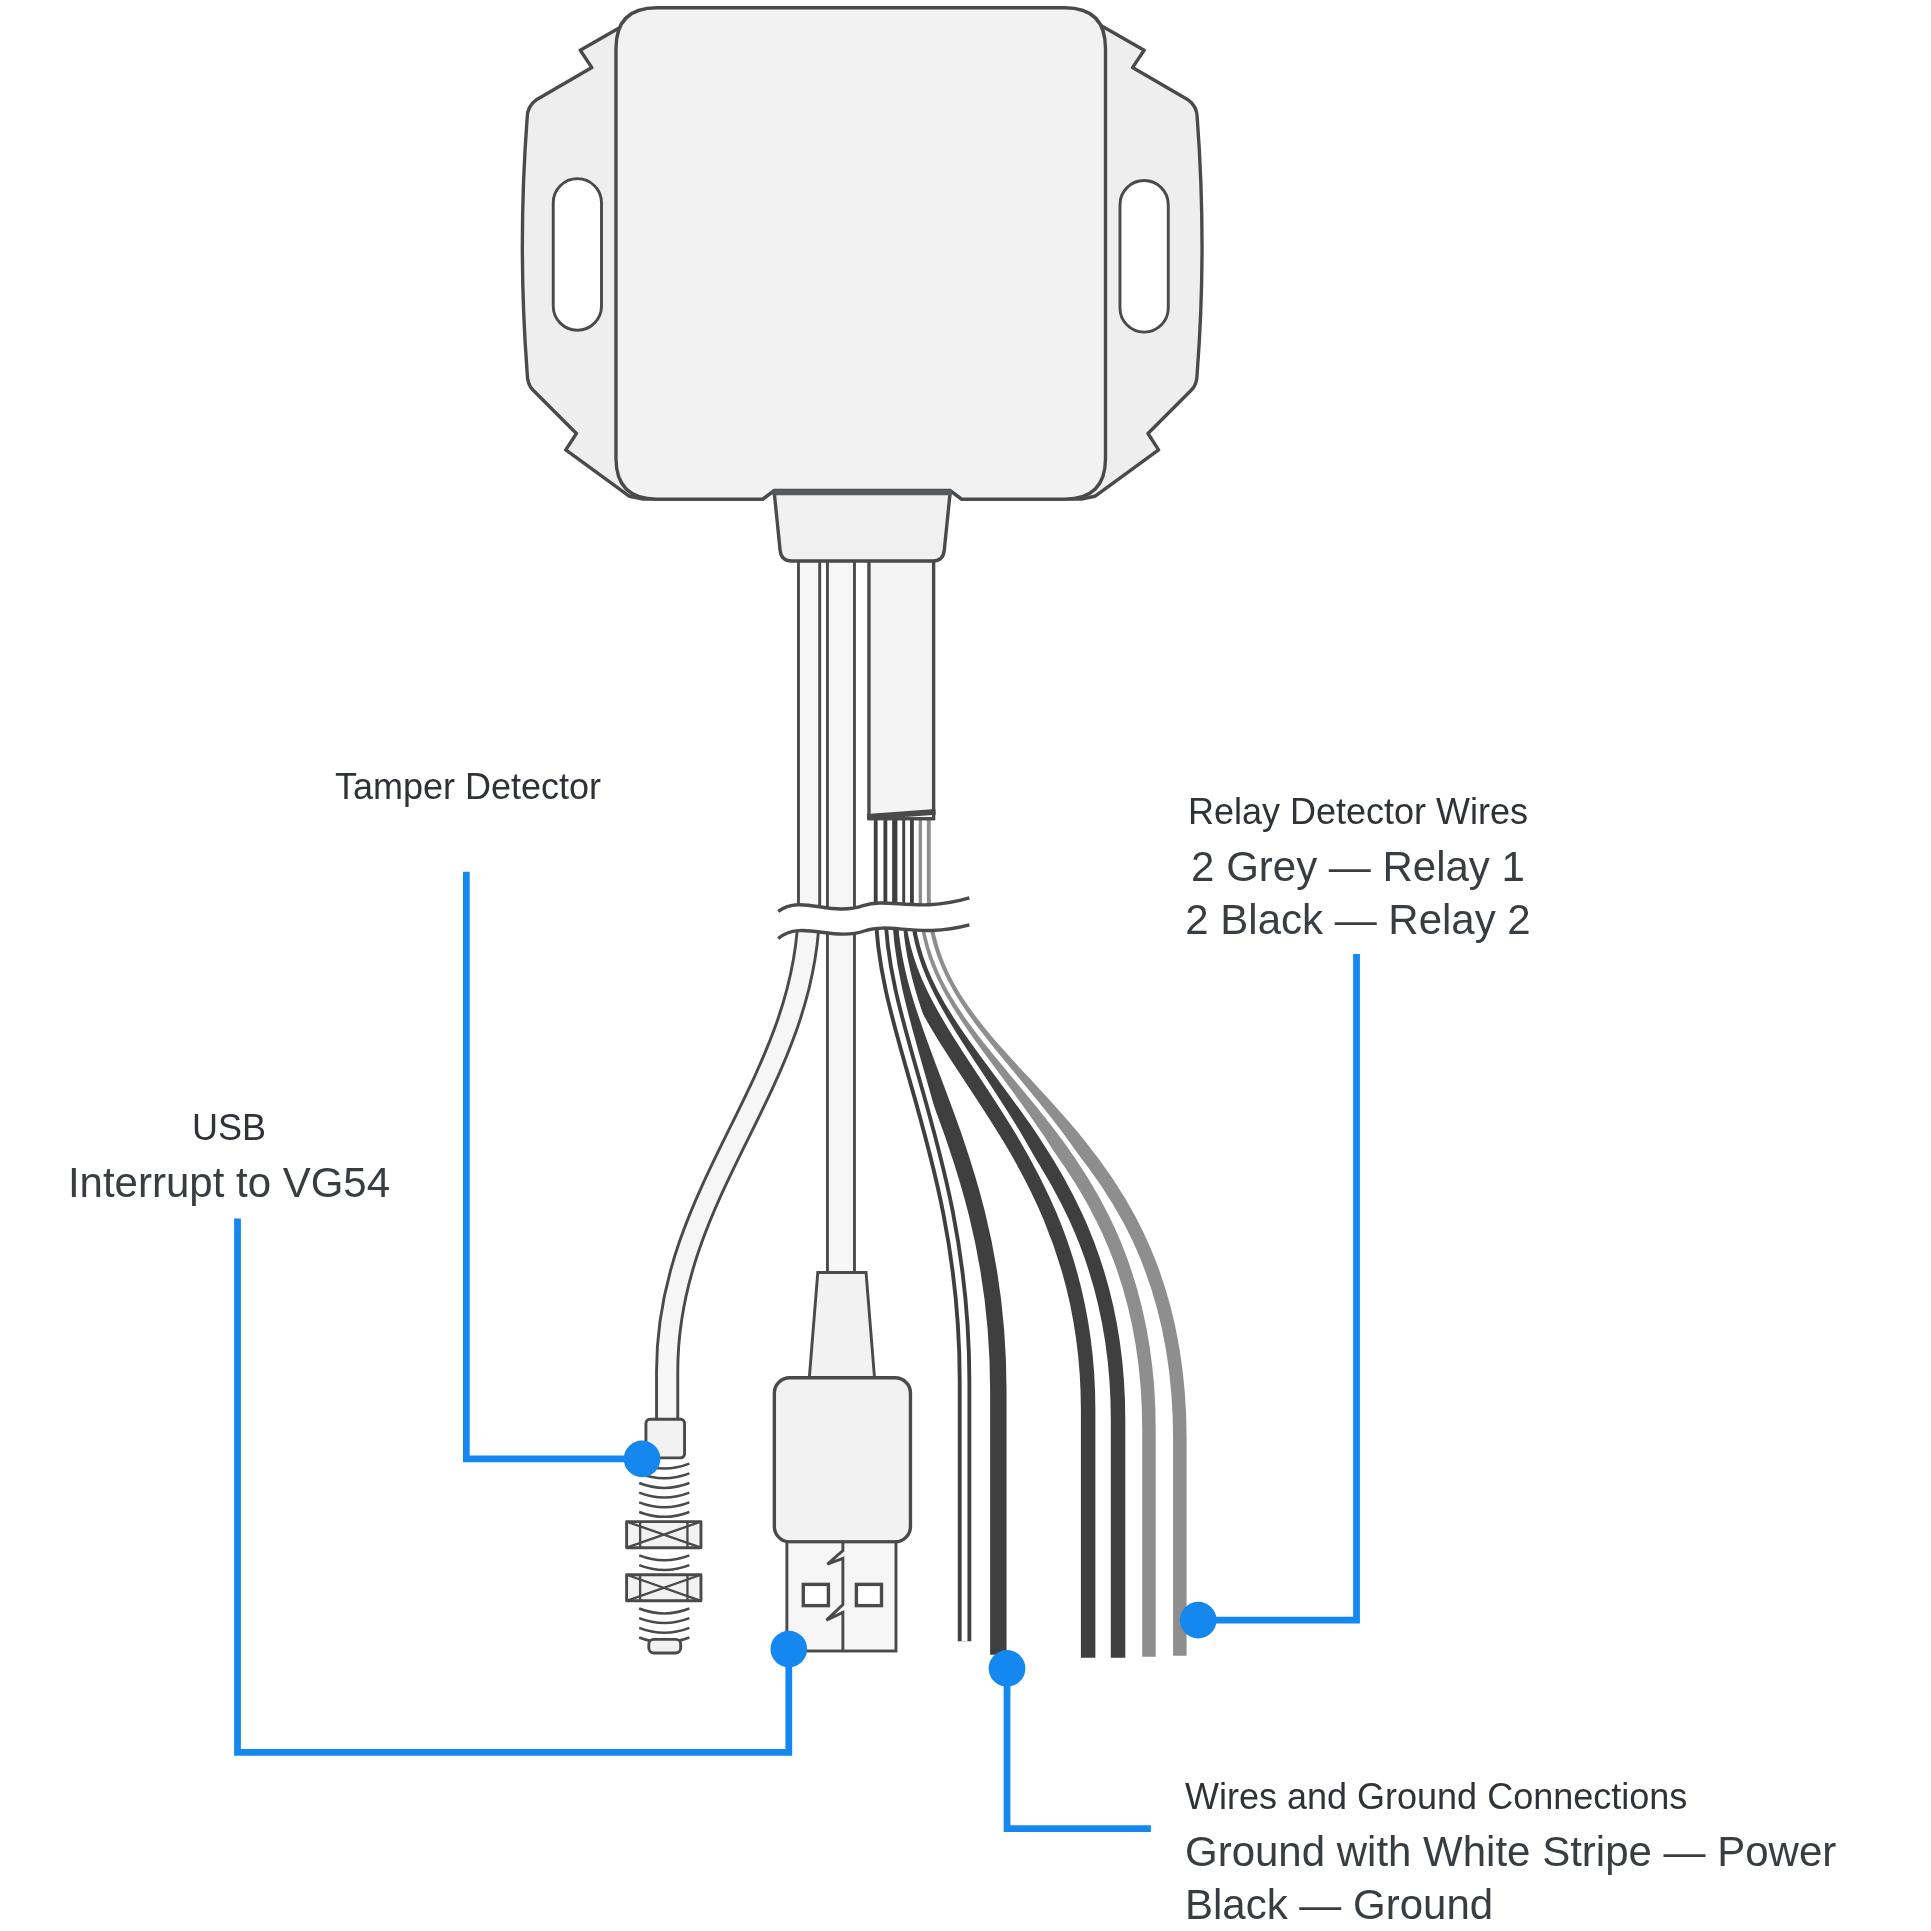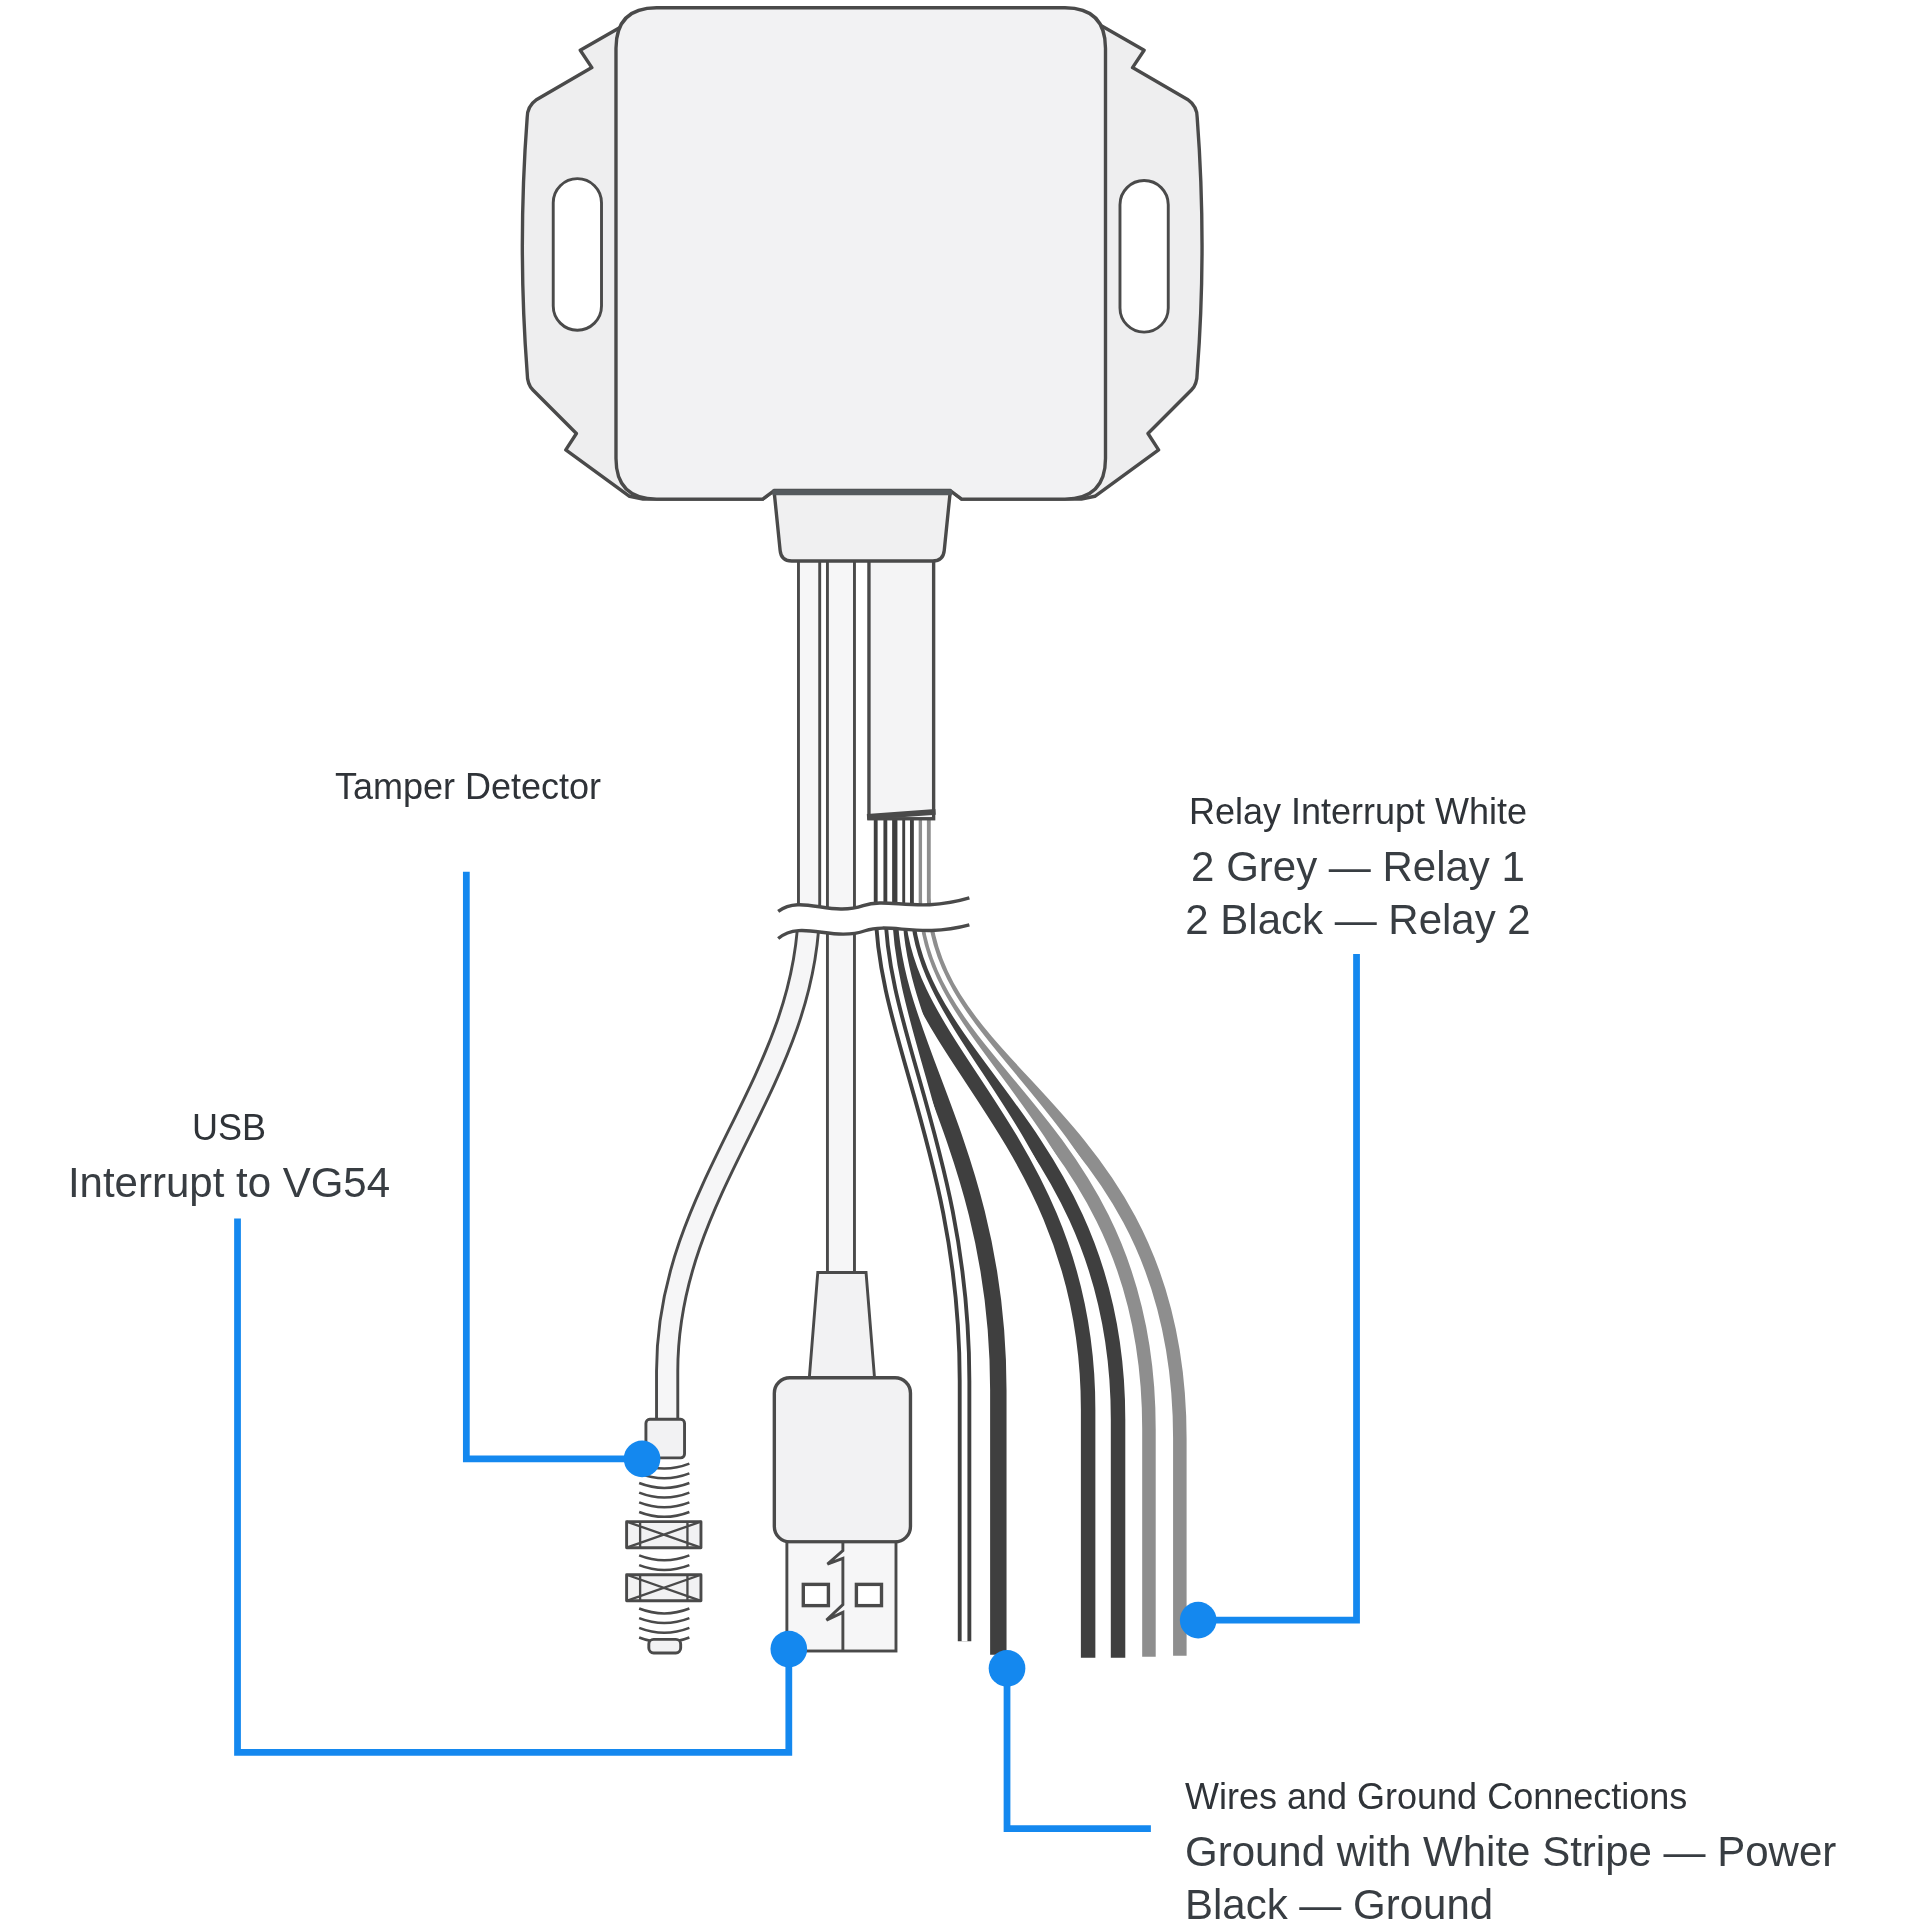--- a/index.html
+++ b/index.html
@@ -194,21 +194,21 @@
     <circle cx="1241" cy="1678" r="19"></circle>
     <circle cx="1043" cy="1728" r="19"></circle>
   </g>
 </svg>
 
 <div class="callout centered" style="left:468px;top:759px">
   <div class="title">Tamper Detector</div>
 </div>
 
 <div class="callout centered" style="left:1358px;top:784px">
-  <div class="title">Relay Interrupt White</div>
+  <div class="title">Relay Detector Wires</div>
   <div class="sub">2 Grey — Relay 1</div>
   <div class="sub">2 Black — Relay 2</div>
 </div>
 
 <div class="callout centered" style="left:229px;top:1100px">
   <div class="title">USB</div>
   <div class="sub">Interrupt to VG54</div>
 </div>
 
 <div class="callout" style="left:1185px;top:1769px">

